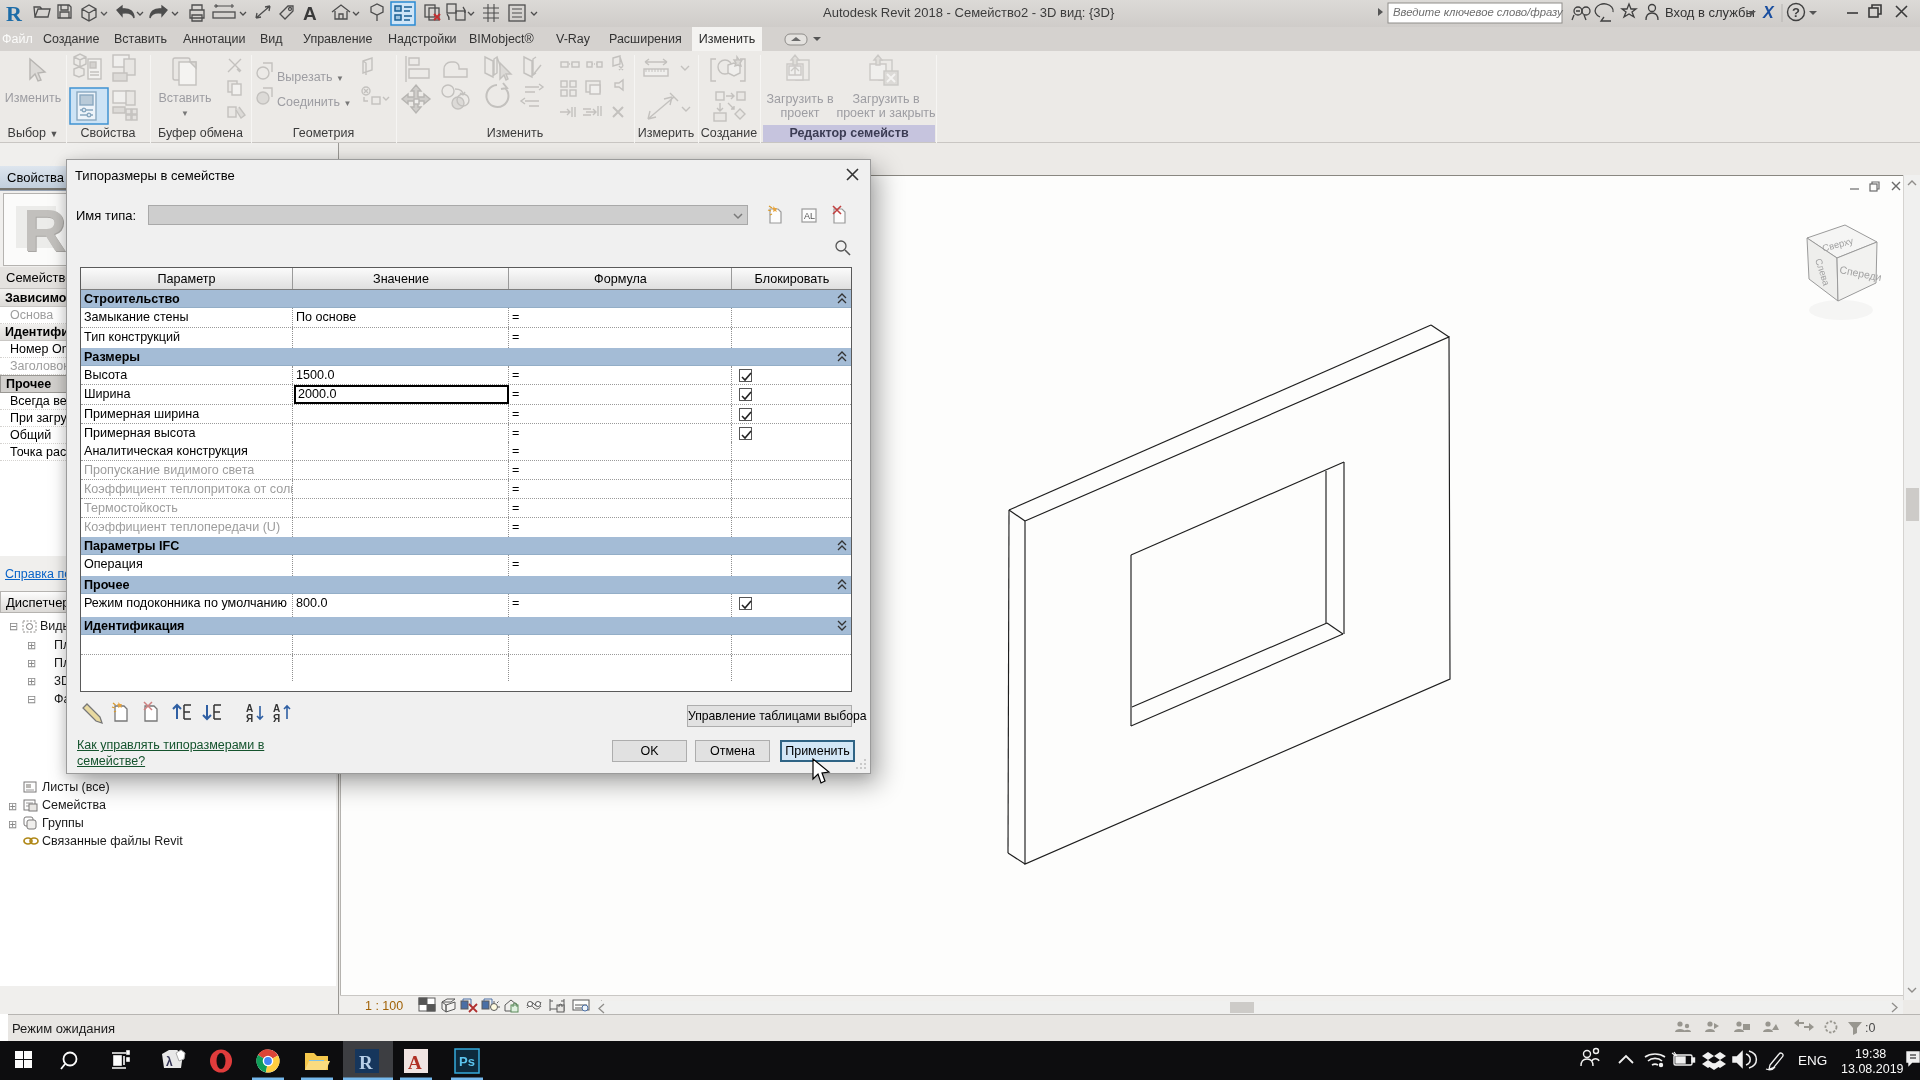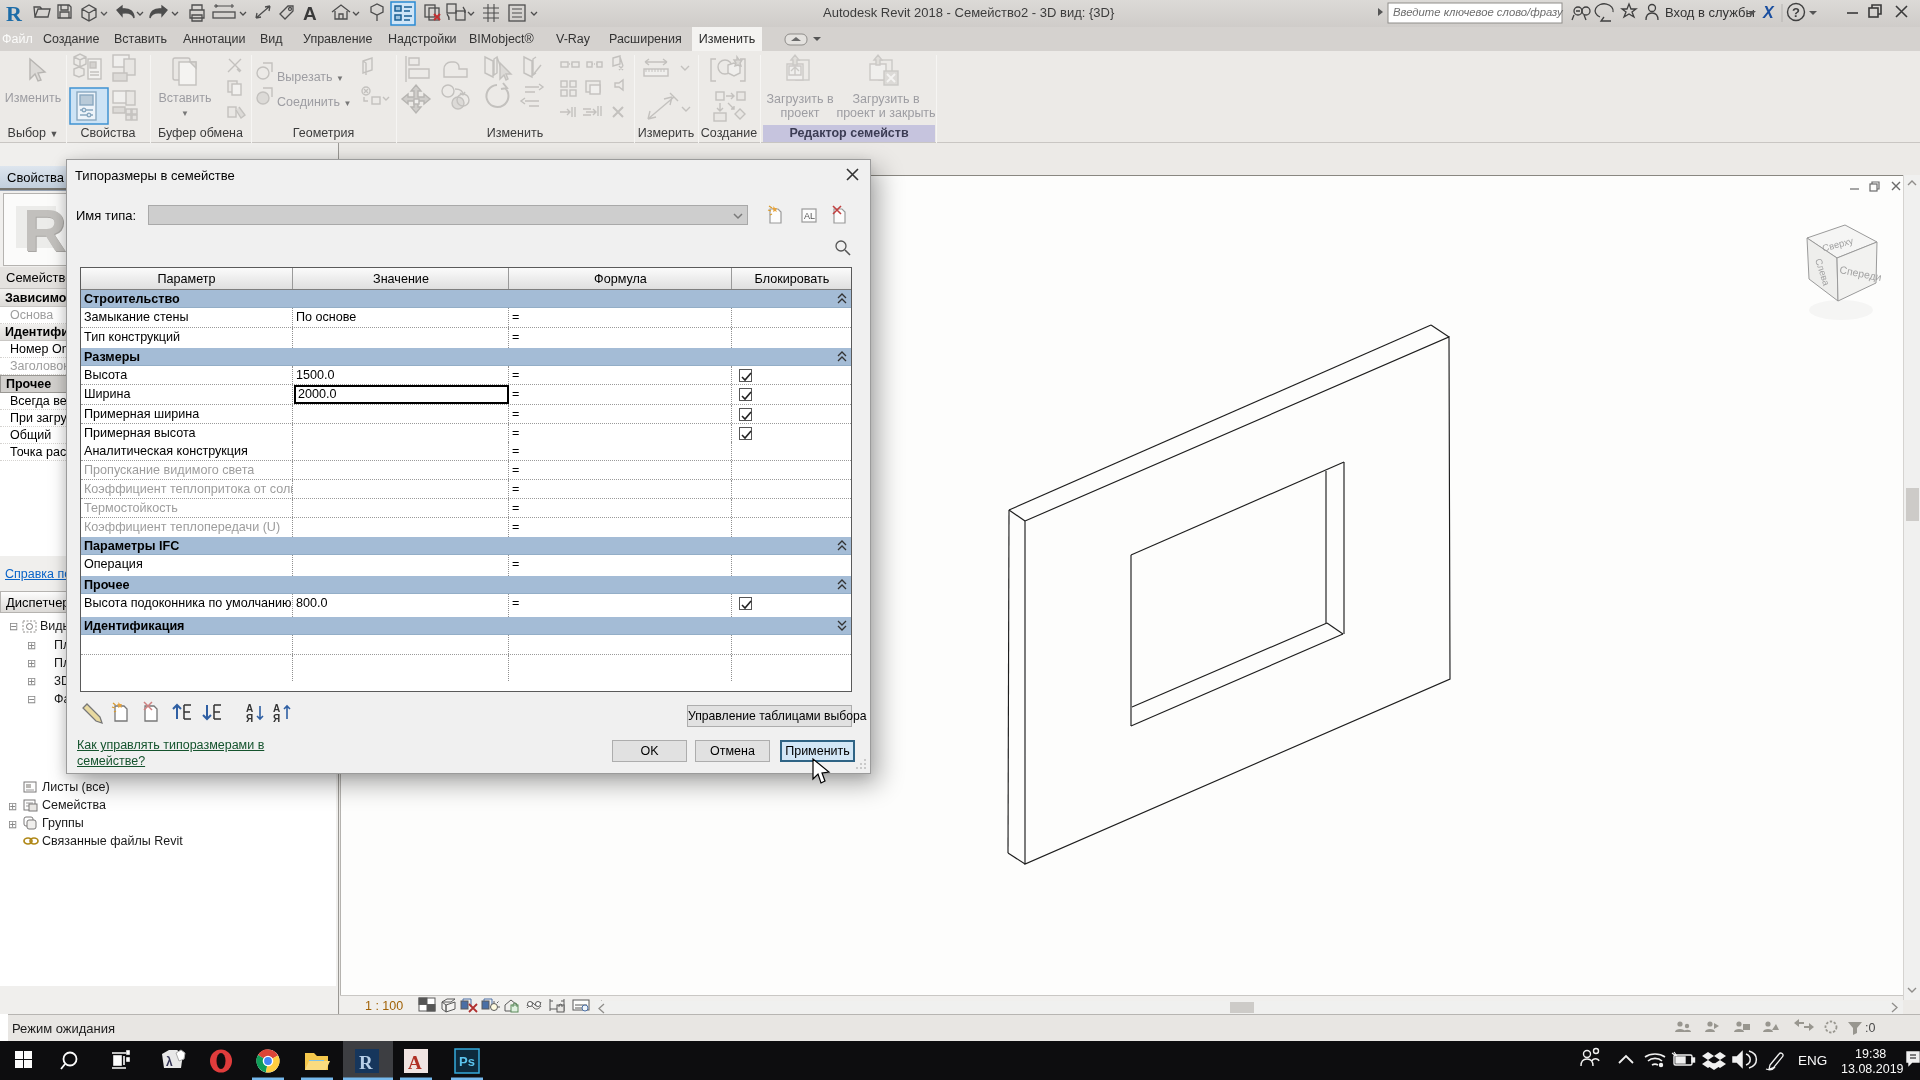--- a/index.html
+++ b/index.html
@@ -634,21 +634,21 @@
     <div class="r ro">
         <div class="cell c1">Операция</div>
         <div class="cell c2"></div>
         <div class="cell c3">=</div>
         <div class="cell c4"></div>
       </div>
     <div class="sec">Прочее<svg width="11" height="12">
           <path d="M1 5 l4 -4 l4 4 M1 10 l4 -4 l4 4" stroke="#333" fill="none" stroke-width="1.3"></path>
         </svg></div>
     <div class="r rd">
-        <div class="cell c1">Высота подоконника по умолчанию</div>
+        <div class="cell c1">Режим подоконника по умолчанию</div>
         <div class="cell c2">800.0</div>
         <div class="cell c3">=</div>
         <div class="cell c4">
           <span class="chk">
             <svg width="13" height="13">
               <path d="M2 7 l3 3 l6 -7" stroke="#222" fill="none" stroke-width="1.6"></path>
             </svg>
           </span>
         </div>
       </div>

